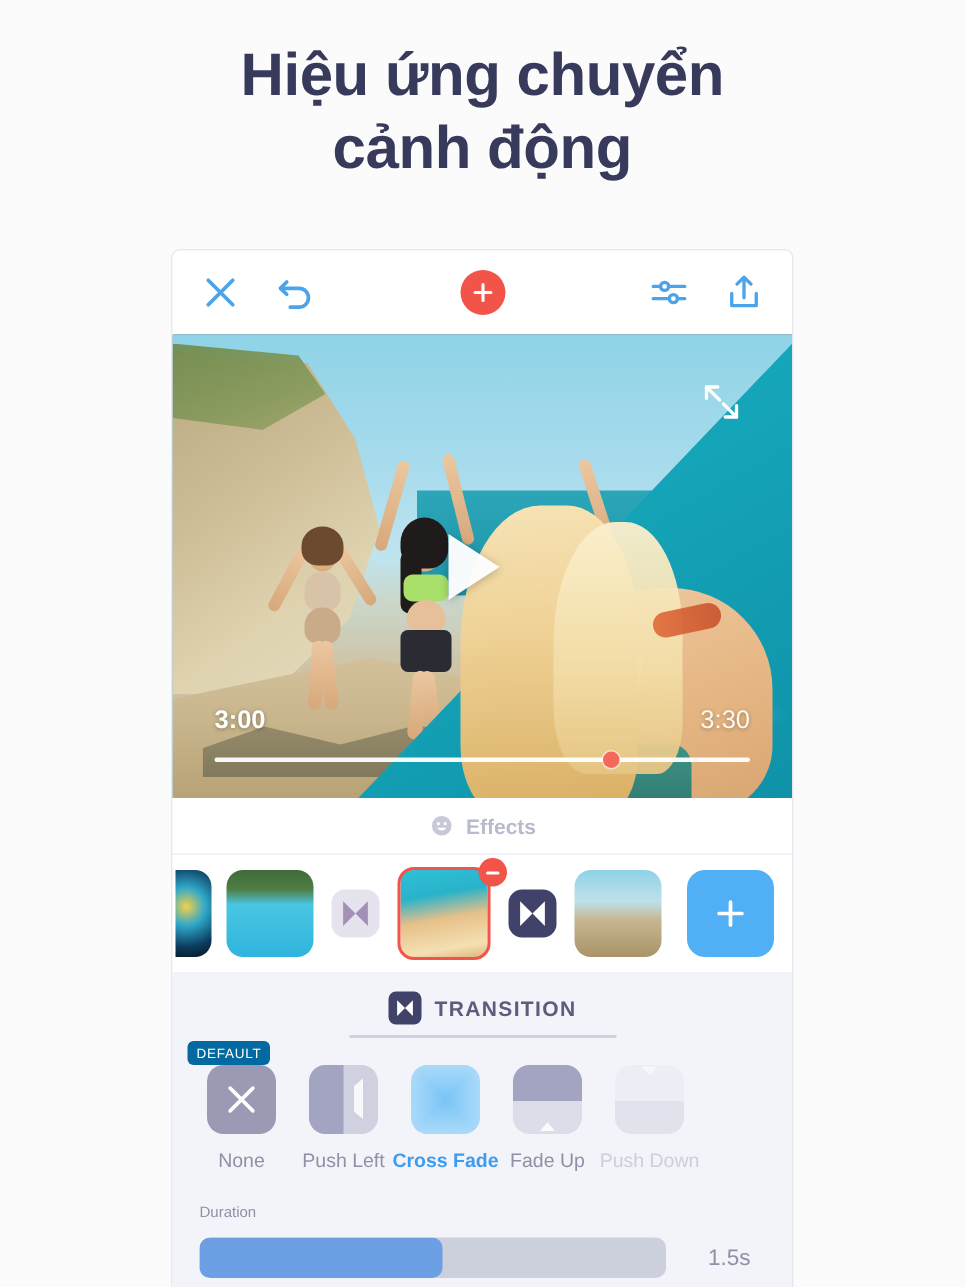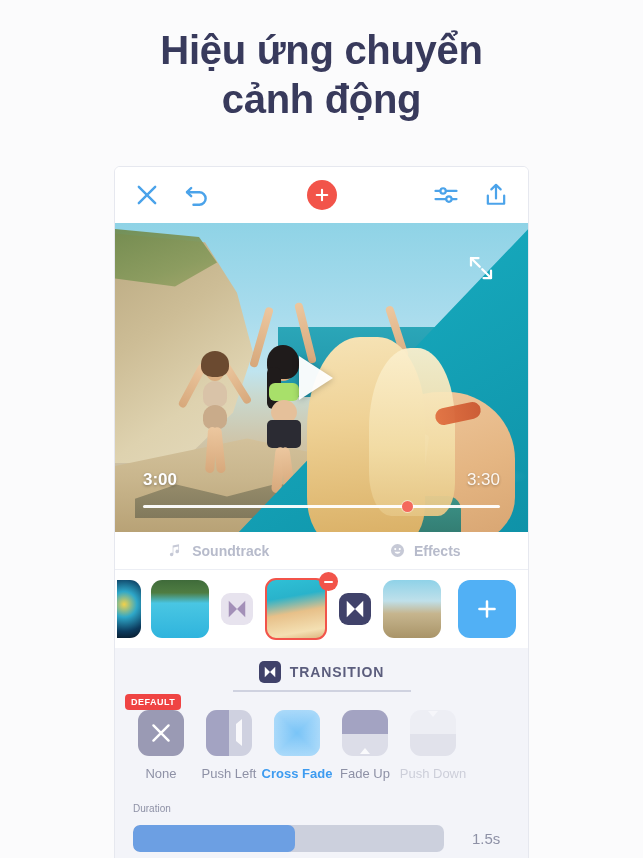--- a/index.html
+++ b/index.html
@@ -335,22 +335,22 @@
   .arw-r { width:0;height:0;border-top:5px solid transparent;border-bottom:5px solid transparent;border-left:6px solid rgba(255,255,255,.85); }
 
   .opt-label {
     margin-top: 10px; font-size: 13px; color: #8e91a6; white-space: nowrap;
   }
   .opt.sel .opt-label { color: #3d9bf0; font-weight: bold; }
   .opt.faded { opacity: .38; }
 
   .badge-default {
     position: absolute; left: -2px; top: -16px;
-    background: #ef4444; color: #ffffff;
-    font-size: 9px; font-weight: bold; letter-spacing: .5px;
+    background: #0369a1; color: #ffffff;
+    font-size: 9px; font-weight: normal; letter-spacing: .5px;
     padding: 3px 6px; border-radius: 4px;
   }
   .fade-right {
     position: absolute; right: 0; top: 0; bottom: 0; width: 48px;
     background: linear-gradient(90deg, rgba(243,244,249,0), rgba(243,244,249,.95));
     pointer-events: none;
   }
 
   
   .duration-sec { padding: 22px 18px 0 18px; }
@@ -493,26 +493,20 @@
       <div class="track-wrap">
         <div class="track"></div>
         <div class="playhead" style="left: calc(74% - 5px);"></div>
       </div>
     </div>
   </div>
 
   <div class="tabs">
     <div class="tab">
       <svg viewBox="0 0 24 24" fill="#c6c9d6">
-        <path d="M9 17.5a2.5 2.5 0 1 1-2.5-2.5c.55 0 1.06.18 1.5.48V4.8l9-1.8v10.5a2.5 2.5 0 1 1-1-2.02V6.2L9 7.6z"></path>
-      </svg>
-      <span>Soundtrack</span>
-    </div>
-    <div class="tab">
-      <svg viewBox="0 0 24 24" fill="#c6c9d6">
         <circle cx="12" cy="12" r="9.2"></circle>
         <g fill="#ffffff">
           <circle cx="8.8" cy="10" r="1.5"></circle>
           <circle cx="15.2" cy="10" r="1.5"></circle>
           <path d="M7.6 13.8a5 5 0 0 0 8.8 0z"></path>
         </g>
       </svg>
       <span>Effects</span>
     </div>
   </div>

